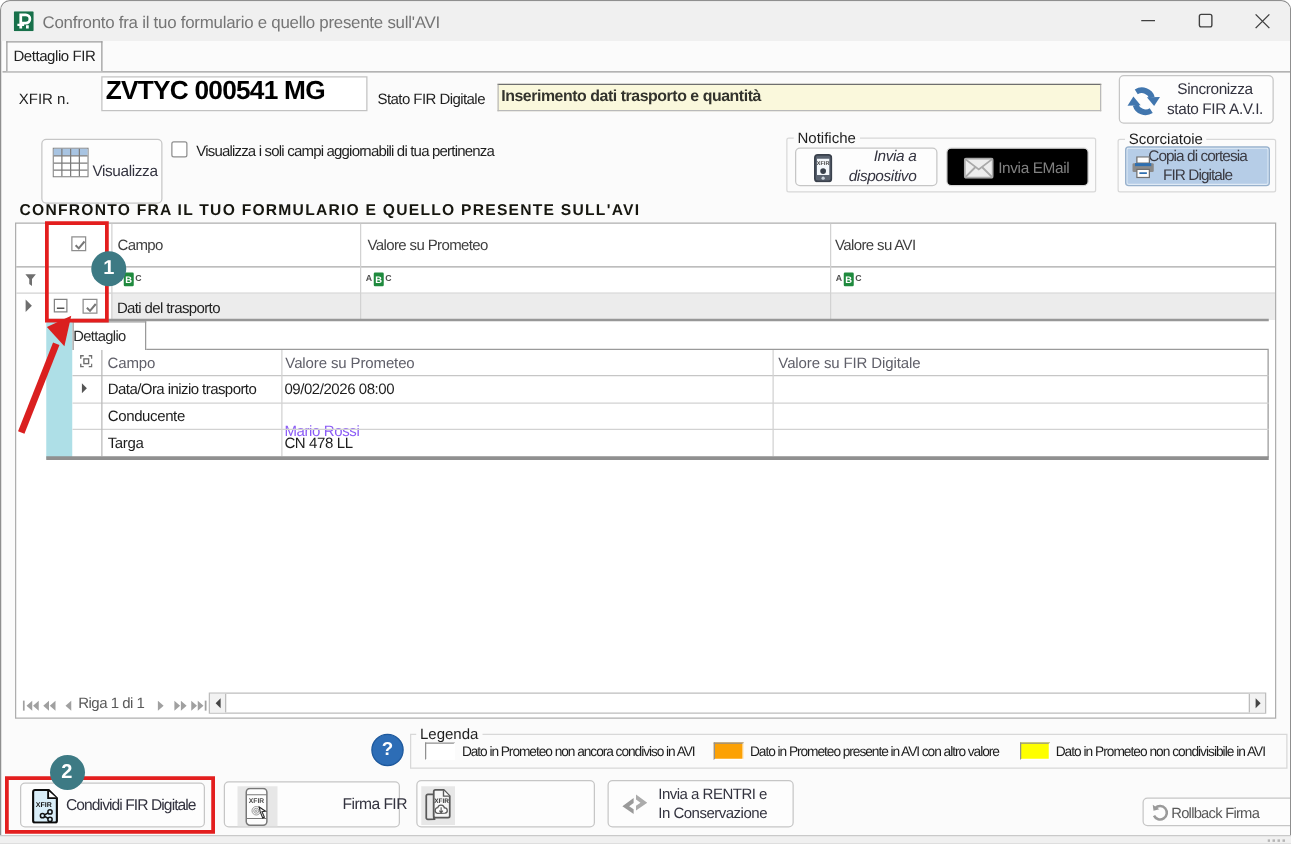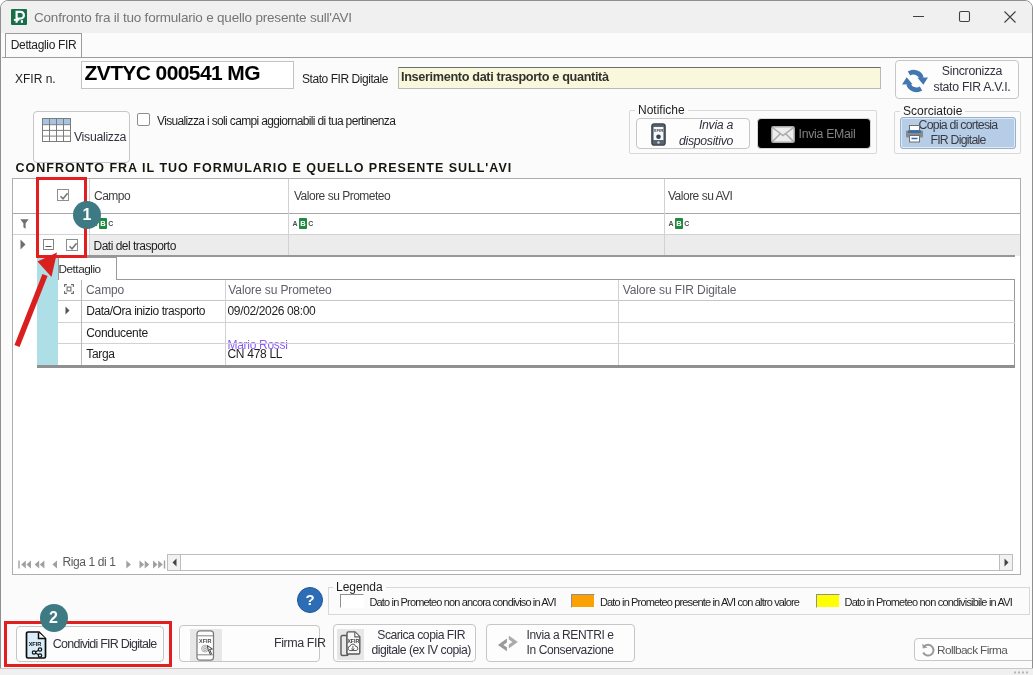--- a/index.html
+++ b/index.html
@@ -272,21 +272,20 @@
     <div class="bigbtn" style="left:331.4px;top:591.4px;width:142.5px;height:38px;">
       <div class="abs" style="left:3px;top:3.5px;width:27px;height:31px;background:#e7e7e7;"></div>
       <svg class="abs" style="left:5px;top:4px" width="25" height="30" viewBox="0 0 25 30">
         <path d="M2 7.8 a1.3 1.3 0 0 1 1.3 -1.3 H8 L8 25 a1.3 1.3 0 0 0 1.3 1.3 L3.3 26.5 a1.3 1.3 0 0 1 -1.3 -1.3 Z" fill="#e9e9e9" stroke="#5a5a5a" stroke-width="1.4"></path>
         <path d="M8 4.2 a1.3 1.3 0 0 1 1.3 -1.3 H16 L20.8 7.8 V23.7 a1.3 1.3 0 0 1 -1.3 1.3 H9.3 a1.3 1.3 0 0 1 -1.3 -1.3 Z" fill="#f7f7f7" stroke="#5a5a5a" stroke-width="1.4"></path>
         <path d="M15.8 3.2 V7.9 H20.6" fill="#fff" stroke="#5a5a5a" stroke-width="1.1"></path>
         <text x="14.3" y="13.6" font-size="5.2" font-weight="bold" fill="#3a3a3a" text-anchor="middle" font-family="Liberation Sans">XFIR</text>
         <path d="M10.8 21.6 a2.3 2.3 0 0 1 0.4 -4.5 a2.7 2.7 0 0 1 5.3 0.3 a2 2 0 0 1 0.5 4.1 Z" fill="#fff" stroke="#5a5a5a" stroke-width="1"></path>
         <path d="M13.9 16.8 v4.2 M12.5 19.5 l1.4 1.8 l1.4 -1.8" fill="none" stroke="#5a5a5a" stroke-width="0.9"></path>
       </svg>
-      <div style="margin-left:37px;text-align:center;line-height:1.3;letter-spacing:-0.5px;font-size:12.2px;">Scarica copia FIR<br>digitale (ex IV copia)</div>
     </div>
     <div class="bigbtn" style="left:483.6px;top:591.4px;width:149.5px;height:38px;">
       <svg class="abs" style="left:10.5px;top:10px" width="21" height="17" viewBox="0 0 21 17">
         <path d="M11.8 0.6 L20.8 7.1 L11.8 13.4 L11.8 9.5 L15.4 7.1 L11.8 4.6 Z" fill="#ababab"></path>
         <path d="M9.9 3.4 L0.9 9.9 L9.9 16.2 L9.9 12.3 L6.3 9.9 L9.9 7.4 Z" fill="#9a9a9a"></path>
       </svg>
       <div style="margin-left:40px;text-align:center;line-height:1.3;letter-spacing:-0.4px;font-size:12px;">Invia a RENTRI e<br>In Conservazione</div>
     </div>
     <div class="bigbtn" style="left:912px;top:605px;width:127px;height:23px;color:#585858;text-align:center;">
       <svg class="abs" style="left:6px;top:4px" width="15" height="15" viewBox="0 0 15 15">

